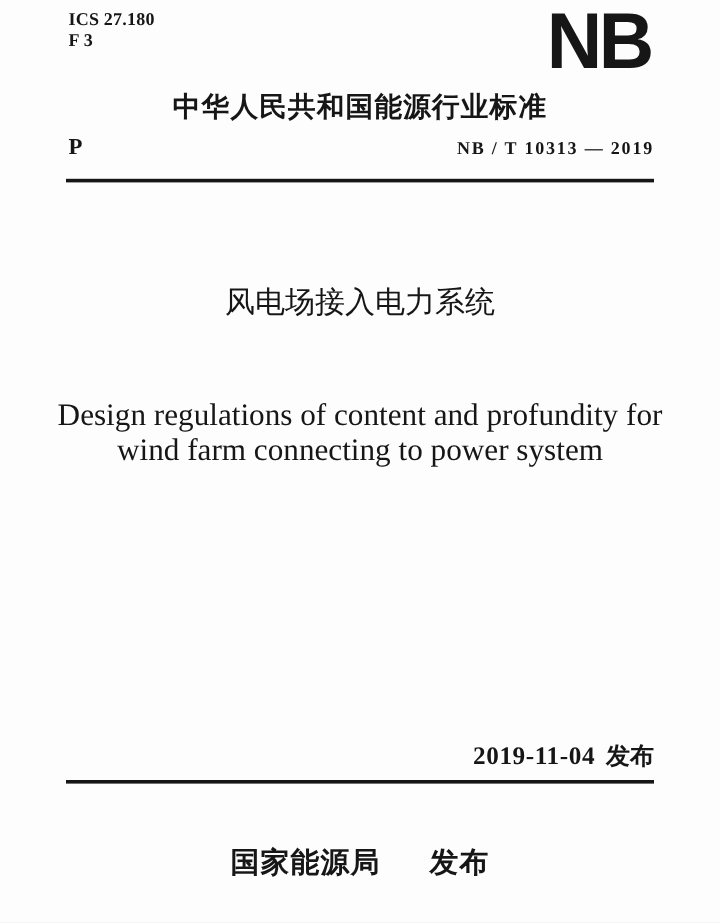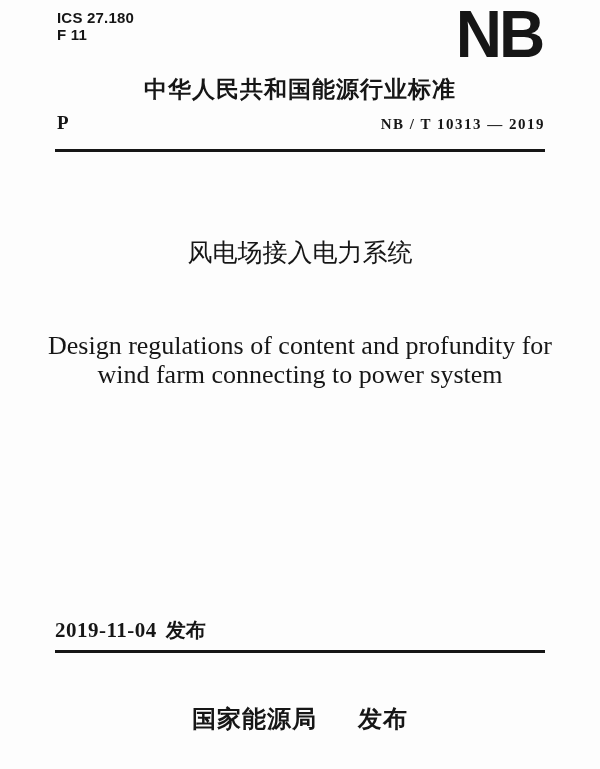--- a/index.html
+++ b/index.html
@@ -17,21 +17,21 @@
     width:600px;
     height:769px;
     margin:0 auto;
     background:var(--paper);
     overflow:hidden;
   }
   
   .ics-block{
     position:absolute;
     left:57px; top:9px;
-    font-family:Liberation Sans, sans-serif;
+    font-family:Liberation Serif, serif;
     font-weight:bold;
     font-size:15px;
     line-height:17px;
     letter-spacing:0.2px;
   }
   
   .nb-logo{
     position:absolute;
     top:1px; right:58px;
     font-family:"Liberation Sans", sans-serif;
@@ -98,21 +98,21 @@
     font-family:"Liberation Serif", serif;
     font-size:26px;
     line-height:29px;
     font-weight:400;
   }
   
   .dates-row{
     position:absolute;
     left:55px; right:55px; top:617px;
     display:flex;
-    justify-content:space-between;
+    justify-content:flex-end;
     align-items:baseline;
   }
   .date-group{display:flex;align-items:baseline;gap:9px;}
   .date-value{
     font-family:"Liberation Serif", serif;
     font-weight:bold;
     font-size:21px;
     letter-spacing:0.5px;
   }
   .date-label{
@@ -134,21 +134,21 @@
     letter-spacing:1px;
   }
 </style>
 </head>
 <body>
 
 <div class="page">
 
   <div class="ics-block">
     <div>ICS 27.180</div>
-    <div>F 11</div>
+    <div>F 3</div>
   </div>
 
   <div class="nb-logo">NB</div>
 
   <div class="standard-category">中华人民共和国能源行业标准</div>
 
   <div class="code-row">
     <span class="record-code">P</span>
     <span class="standard-number">NB / T  10313 — 2019</span>
   </div>

